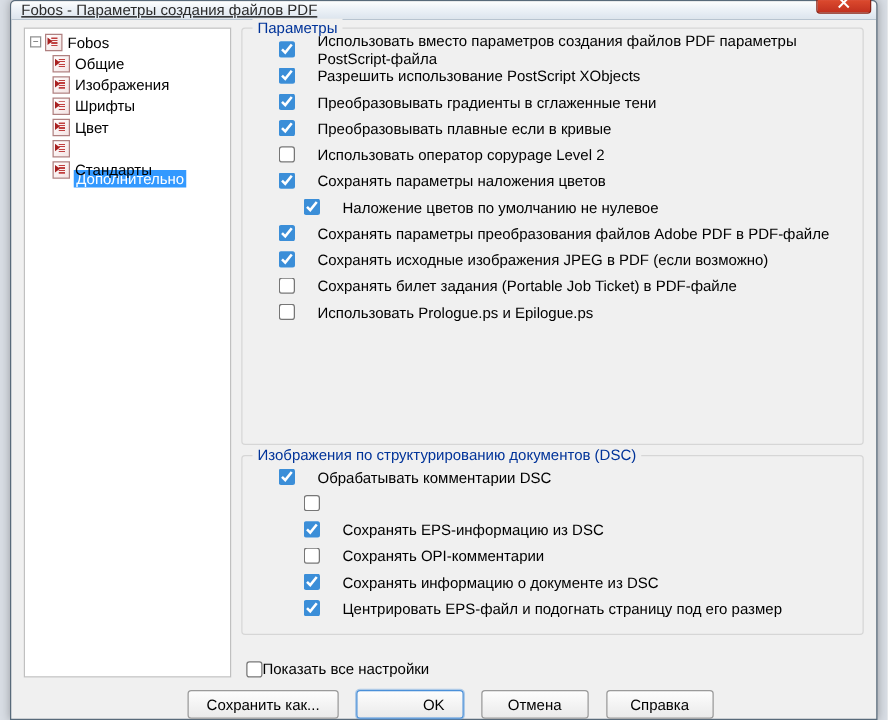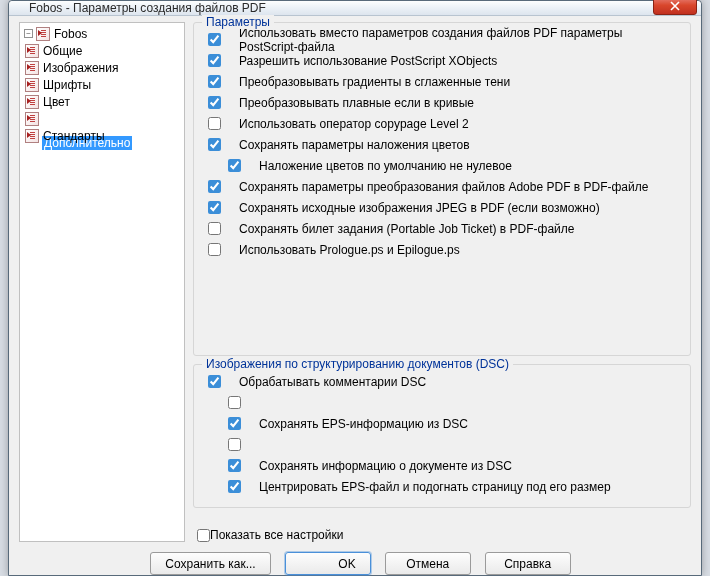--- a/index.html
+++ b/index.html
@@ -1,38 +1,38 @@
 <!DOCTYPE html>
 <html><head>
 <meta charset="utf-8">
 <style>
 * { box-sizing: border-box; margin: 0; padding: 0; }
 body { font-family: "Segoe UI", Tahoma, sans-serif; font-size: 12px; background: #d8dde4; width: 710px; height: 576px; overflow: hidden; position: relative; }
 
 .window { position: absolute; left: 8px; top: 0; width: 694px; height: 576px; background: #f0f0f0; border: 1px solid #586a7a; border-radius: 4px 4px 0 0; box-shadow: 0 0 8px rgba(0,0,0,0.3); display: flex; flex-direction: column; }
 
-.titlebar { height: 28px; background: linear-gradient(to bottom, #fdfefe 0%, #eef3f8 40%, #dde5ee 100%); border-bottom: 1px solid #b8c4d0; display: flex; align-items: flex-end; padding: 0 4px 0 20px; border-radius: 4px 4px 0 0; }
+.titlebar { height: 28px; background: linear-gradient(to bottom, #fdfefe 0%, #eef3f8 40%, #dde5ee 100%); border-bottom: 1px solid #b8c4d0; display: flex; align-items: flex-start; padding: 0 4px 0 8px; border-radius: 4px 4px 0 0; text-decoration: underline; }
 .titlebar-text { color: #2a2a2a; font-size: 12px; }
 .close-btn { margin-left: auto; width: 44px; height: 18px; background: linear-gradient(to bottom, #e67a6f 0%, #d9472c 45%, #c1301f 100%); border: 1px solid #8a2314; border-radius: 0 0 3px 3px; color: #fff; display: flex; align-items: center; justify-content: center; cursor: pointer; margin-top: -8px; box-shadow: inset 0 1px 0 rgba(255,255,255,0.3); }
 .close-btn svg { width: 10px; height: 10px; }
 
 .content { flex: 1; display: flex; padding: 6px 10px 0 10px; gap: 8px; }
 
 .tree { width: 166px; background: #fff; border: 1px solid #c0c0c0; padding: 2px 0; }
 .tree-item { display: flex; align-items: center; height: 17px; padding: 0 2px 0 4px; gap: 3px; cursor: pointer; white-space: nowrap; }
-.tree-item.child { padding-left: 5px; }
+.tree-item.child { padding-left: 22px; }
 .tree-item.selected .tree-label { background: #3399ff; color: #fff; padding: 0 2px; margin-top: 48px; }
 .tree-label { padding: 0 1px; }
 .tree-toggle { width: 9px; height: 9px; border: 1px solid #919191; display: flex; align-items: center; justify-content: center; font-size: 8px; line-height: 1; background: #fff; color: #555; }
 .tree-icon { width: 14px; height: 14px; background: linear-gradient(135deg, #fff 0%, #f4e3e3 100%); border: 1px solid #b08080; position: relative; }
 .tree-icon::after { content: ""; position: absolute; left: 1px; top: 2px; border-left: 4px solid #a82020; border-top: 3px solid transparent; border-bottom: 3px solid transparent; }
 .tree-icon::before { content: ""; position: absolute; left: 4px; top: 2px; width: 5px; height: 7px; background: repeating-linear-gradient(to bottom, #c04040 0, #c04040 1px, transparent 1px, transparent 2px); }
 
 .panel { flex: 1; position: relative; }
-.groupbox { border: 1px solid #d6d6d6; border-radius: 3px; margin-bottom: 8px; padding: 8px 8px 8px 10px; position: relative; }
+.groupbox { border: 1px solid #d6d6d6; border-radius: 3px; margin-bottom: 8px; padding: 8px 8px 8px 25px; position: relative; }
 .groupbox-title { position: absolute; top: -8px; left: 8px; background: #f0f0f0; padding: 0 4px; color: #003399; font-size: 12px; }
 .groupbox.first { height: 334px; }
 .chk-row { display: flex; align-items: center; gap: 18px; margin: 0 0 4px 4px; height: 17px; }
 .chk-row.indent { margin-left: 24px; }
 input[type=checkbox] { width: 13px; height: 13px; accent-color: #3b8ed8; cursor: pointer; }
 
 .show-all { display: flex; align-items: center; gap: 0; margin: 20px 0 0 4px; }
 
 .buttons { display: flex; justify-content: center; gap: 14px; padding: 10px 0 14px 11px; }
 .btn { min-width: 86px; height: 23px; padding: 0 14px; background: linear-gradient(to bottom, #fdfdfd, #eaeaea); border: 1px solid #9a9a9a; border-radius: 3px; font-size: 12px; cursor: pointer; font-family: inherit; }
@@ -145,20 +145,21 @@
             </div>
             <div class="chk-row indent">
               <input type="checkbox" style="">
             </div>
             <div class="chk-row indent">
               <input type="checkbox" checked="" style="">
               <span>Сохранять EPS-информацию из DSC</span>
             </div>
             <div class="chk-row indent">
               <input type="checkbox" style="">
+              <span>Сохранять OPI-комментарии</span>
             </div>
             <div class="chk-row indent">
               <input type="checkbox" checked="" style="">
               <span>Сохранять информацию о документе из DSC</span>
             </div>
             <div class="chk-row indent">
               <input type="checkbox" checked="" style="">
               <span>Центрировать EPS-файл и подогнать страницу под его размер</span>
             </div>
           </div>

